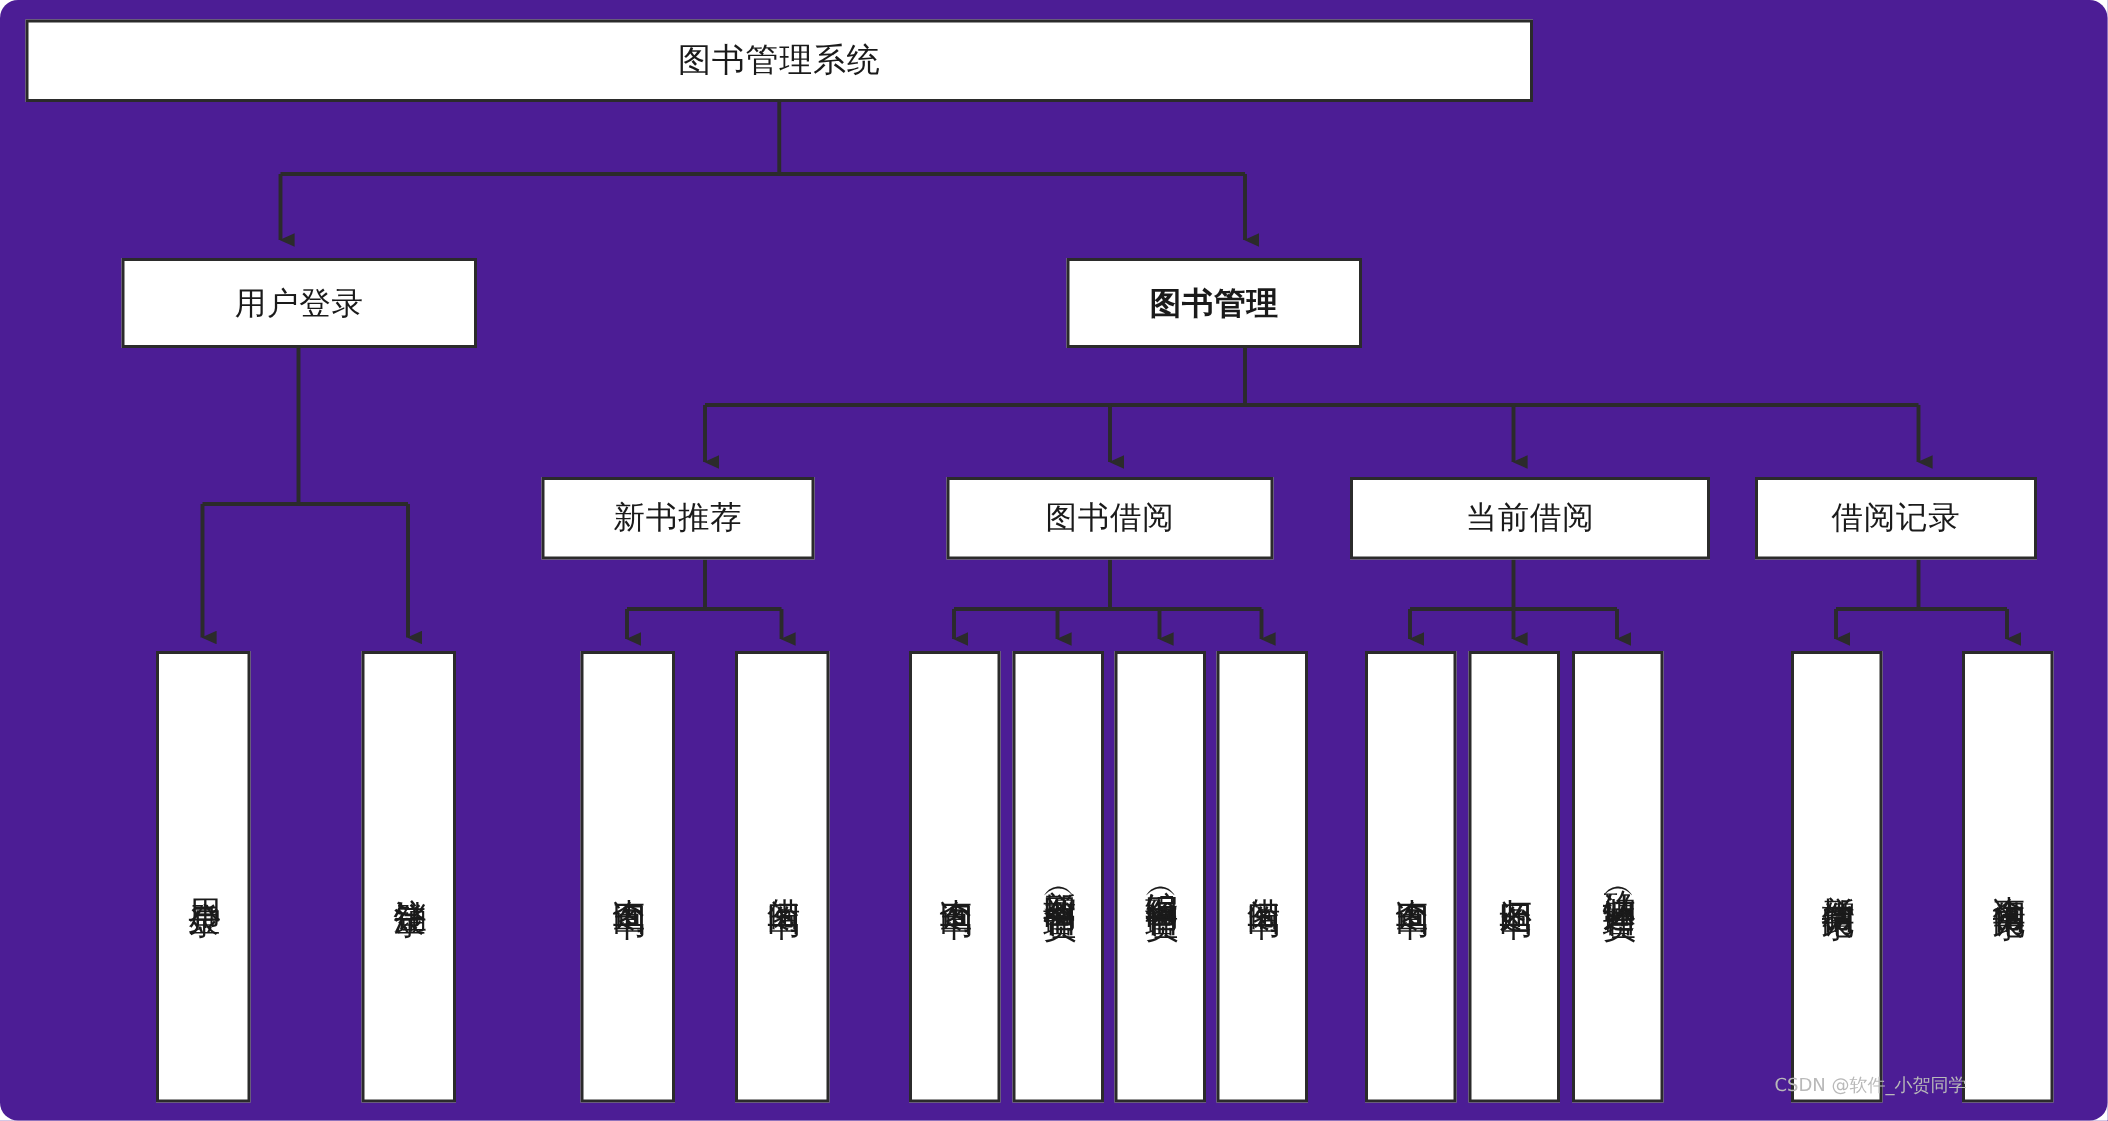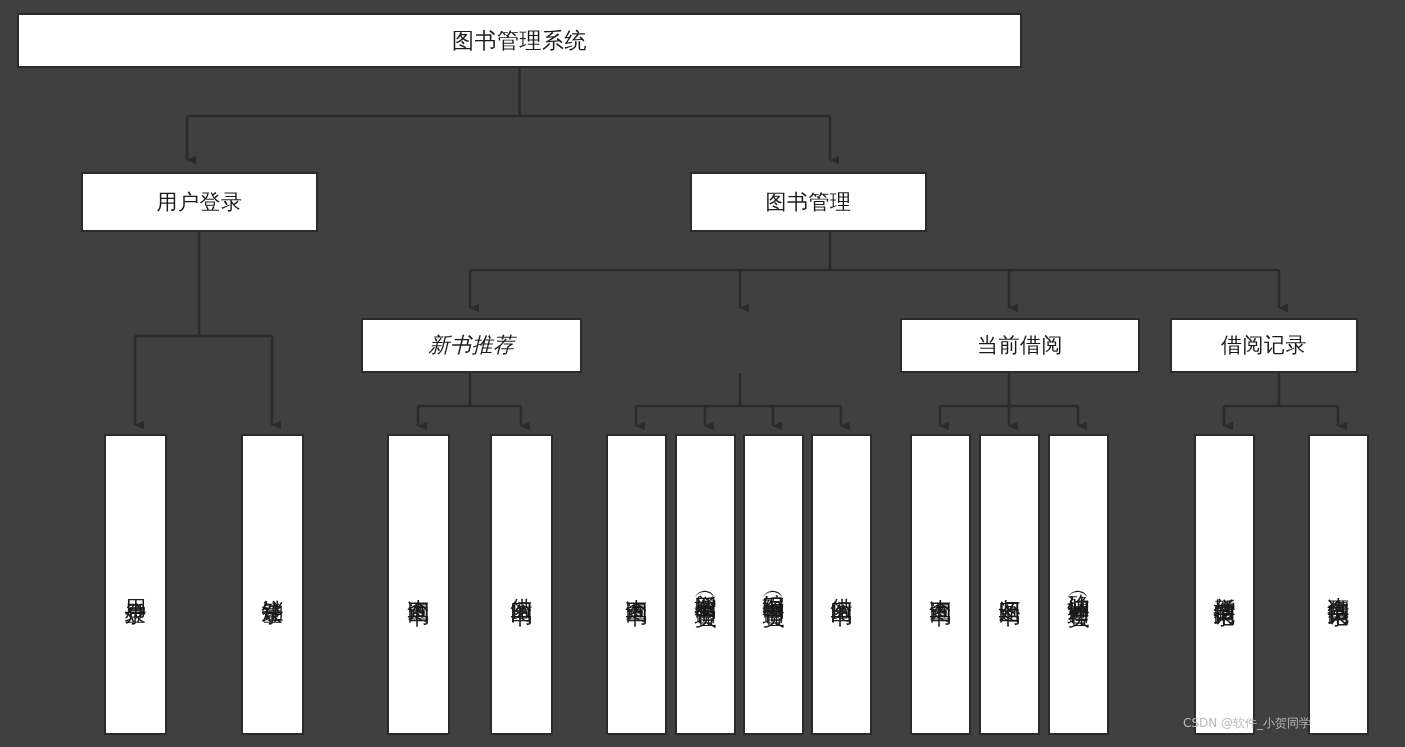--- a/index.html
+++ b/index.html
@@ -10,21 +10,22 @@
   body {
     width: 1405px;
     height: 747px;
     font-family: "DejaVu Sans", "Liberation Sans", sans-serif;
     overflow: hidden;
   }
   #diagram-root {
     position: relative;
     width: 1405px;
     height: 747px;
-    background: #404040;
+    background: #4c1d95;
+    border-radius: 12px;
   }
   svg.edges {
     position: absolute;
     left: 0;
     top: 0;
     width: 1405px;
     height: 747px;
     pointer-events: none;
   }
   .node {
@@ -130,28 +131,31 @@
   </svg>
 
   <div class="node root horiz" style="left:17px; top:13px; width:1005px; height:55px;">
     <span class="node-label">图书管理系统</span>
   </div>
 
   <div class="node horiz" style="left:81px; top:172px; width:237px; height:60px;">
     <span class="node-label">用户登录</span>
   </div>
 
-  <div class="node horiz" style="left:690px; top:172px; width:237px; height:60px;">
+  <div class="node horiz" style="left:711px; top:172px; width:197px; height:60px;font-weight:bold;">
     <span class="node-label">图书管理</span>
   </div>
 
-  <div class="node horiz" style="left:361px; top:318px; width:221px; height:55px;font-style:italic;">
+  <div class="node horiz" style="left:361px; top:318px; width:182px; height:55px;">
     <span class="node-label">新书推荐</span>
   </div>
 
+  <div class="node horiz" style="left:631px; top:318px; width:218px; height:55px;">
+    <span class="node-label">图书借阅</span>
+  </div>
 
   <div class="node horiz" style="left:900px; top:318px; width:240px; height:55px;">
     <span class="node-label">当前借阅</span>
   </div>
 
   <div class="node horiz" style="left:1170px; top:318px; width:188px; height:55px;">
     <span class="node-label">借阅记录</span>
   </div>
 
   <div class="node vert" style="left:104px; top:434px; width:63px; height:301px;">

